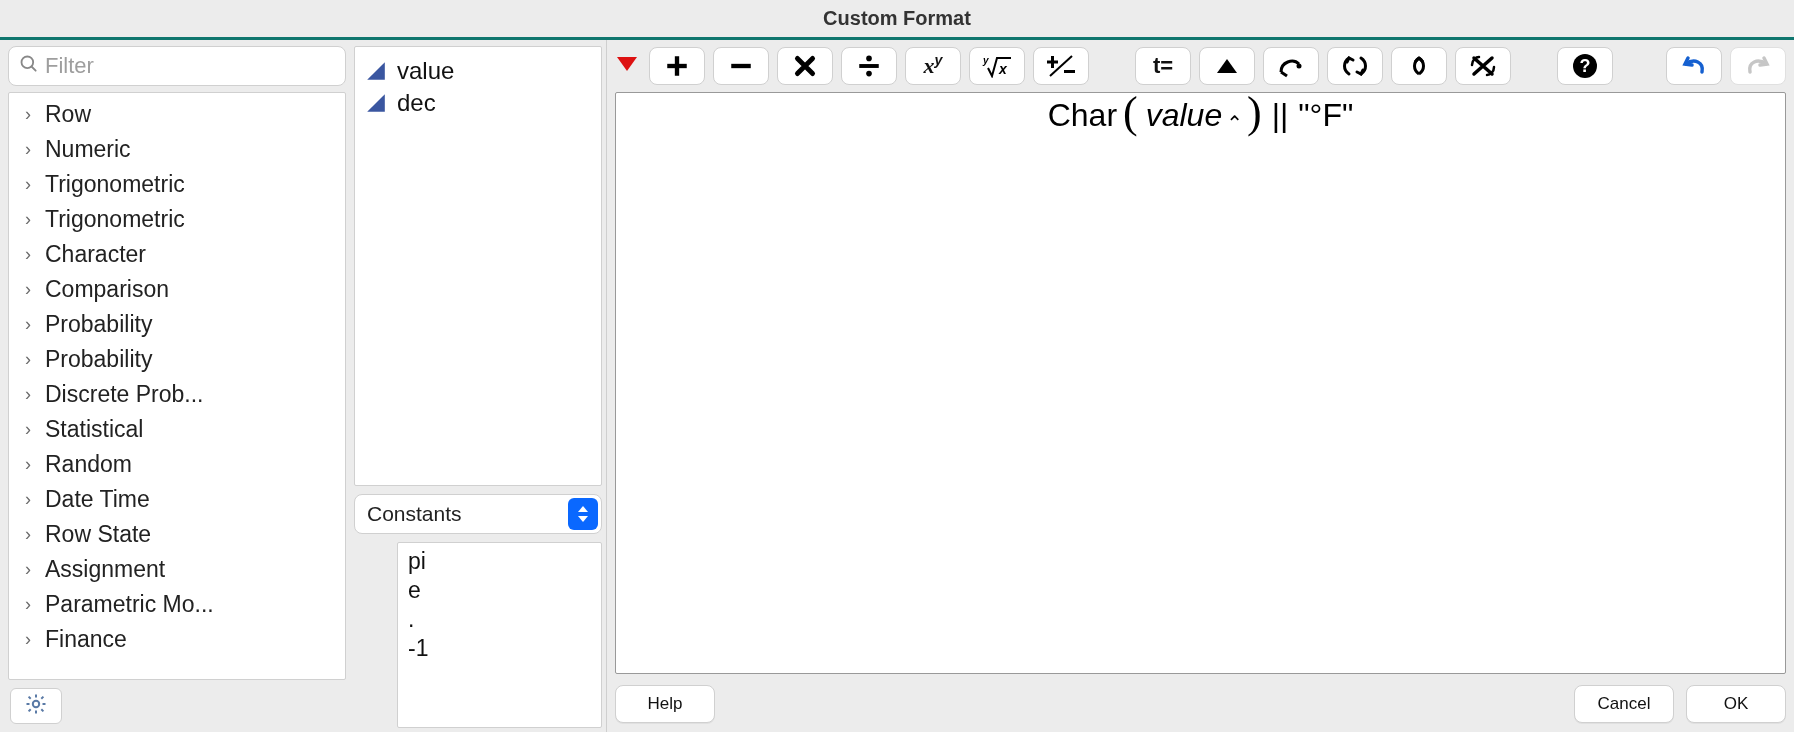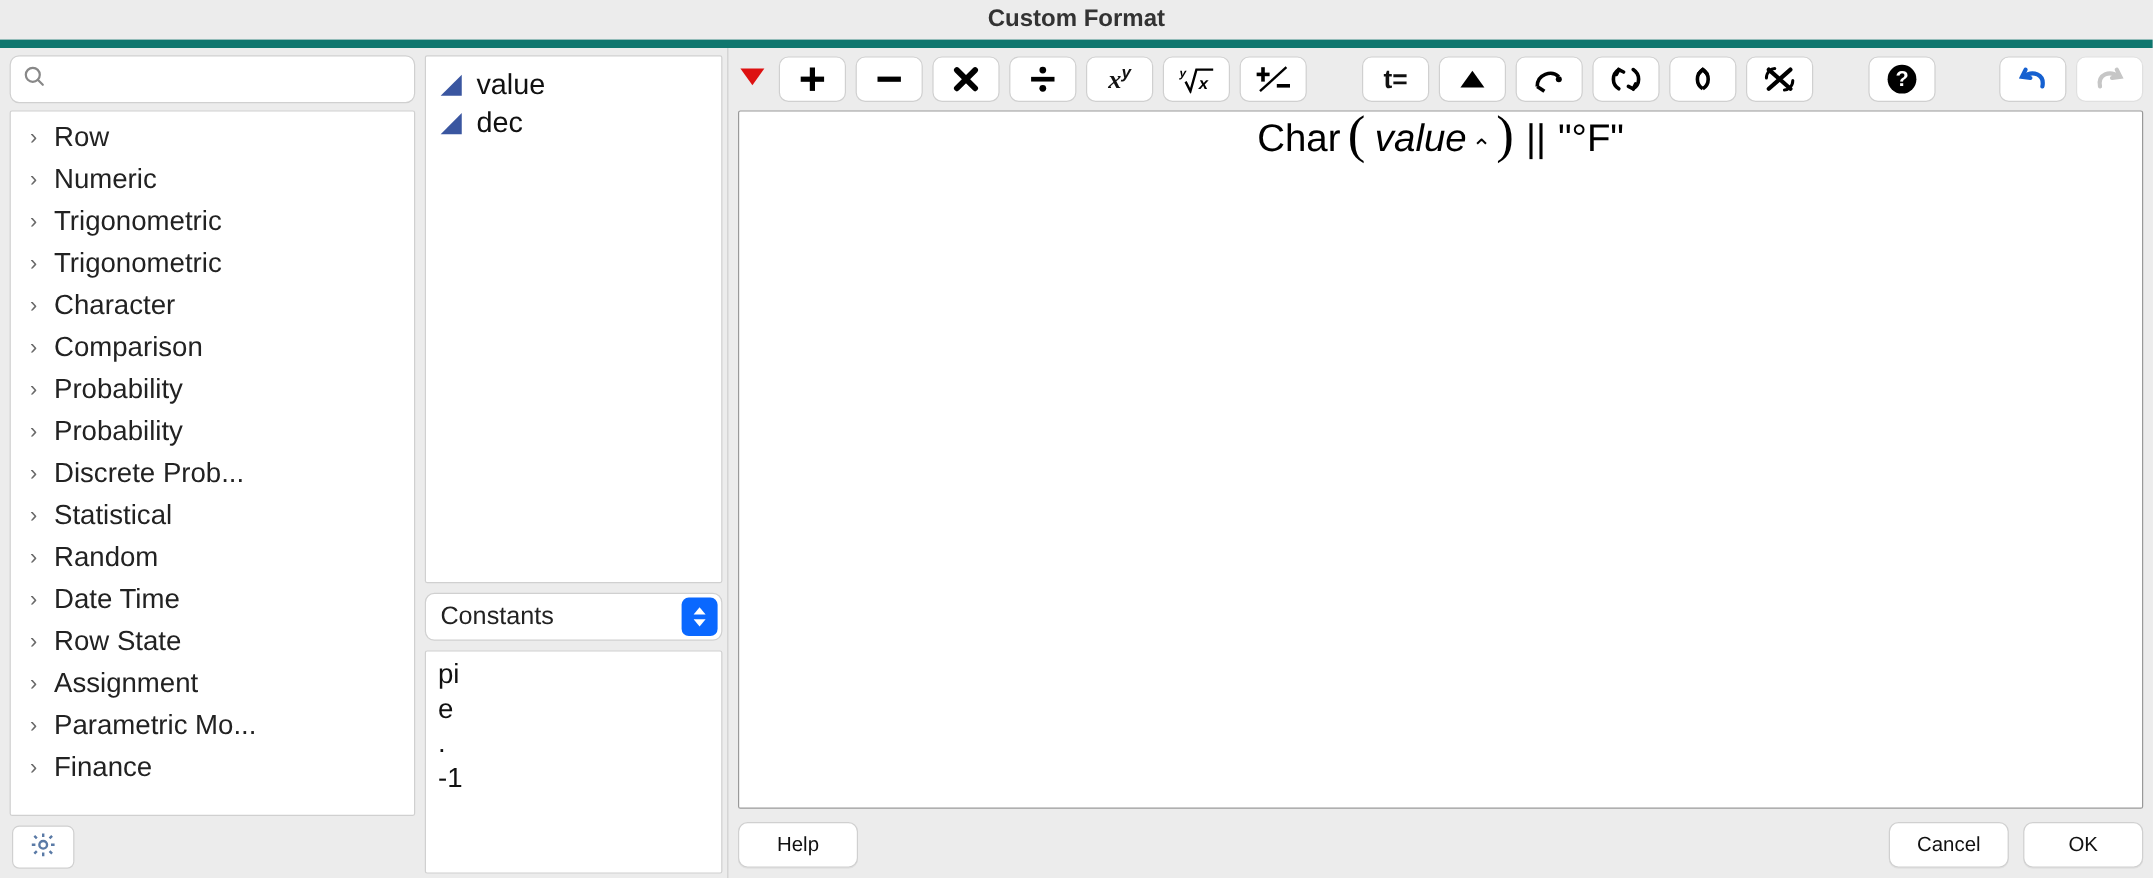--- a/index.html
+++ b/index.html
@@ -14,21 +14,21 @@
   }
   .titlebar {
     height: 40px;
     display: flex;
     align-items: center;
     justify-content: center;
     font-size: 20px;
     font-weight: 700;
     color: #333;
     background: #ececec;
-    border-bottom: 7px solid #0f766e;
+    border-bottom: 3px solid #0f766e;
   }
   .content {
     flex: 1;
     display: flex;
     min-height: 0;
     background: #ececec;
   }
   
   .left-col {
     width: 350px;
@@ -154,20 +154,21 @@
     justify-content: center;
   }
   .const-panel {
     flex: 1;
     background: #fff;
     border: 1px solid #d0d0d0;
     border-radius: 2px;
     padding: 4px 10px;
     overflow-y: auto;
     min-height: 0;
+    margin-left: 43px;
   }
   .const-item {
     font-size: 23px;
     color: #111;
     padding: 1px 0;
   }
   
   .right-col {
     flex: 1;
     display: flex;
@@ -292,20 +293,21 @@
 <div class="content">
 
   <div class="left-col">
     <div class="search-wrap">
       <span>
         <svg width="20" height="20" viewBox="0 0 24 24" fill="none" stroke="#888" stroke-width="2.2" stroke-linecap="round">
           <circle cx="10" cy="10" r="7"></circle>
           <line x1="20" y1="20" x2="15" y2="15"></line>
         </svg>
       </span>
+      <input type="text" placeholder="Filter" style="">
     </div>
 
     <div class="category-panel">
       <div class="category-item">
           <span class="chev">›</span>
           <span>Row</span>
         </div>
       <div class="category-item">
           <span class="chev">›</span>
           <span>Numeric</span>

